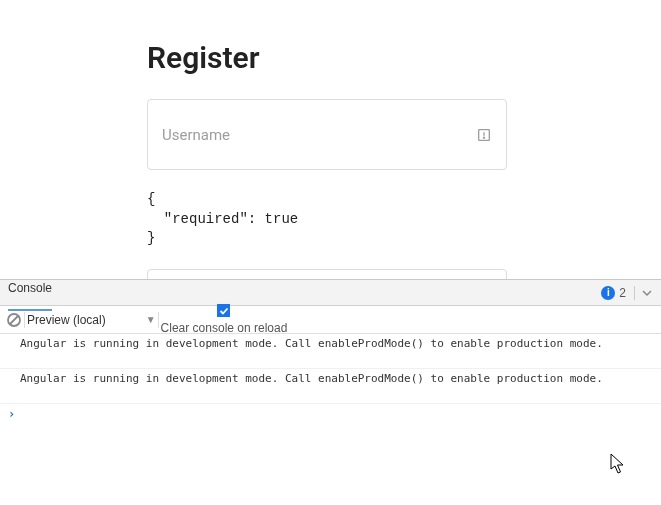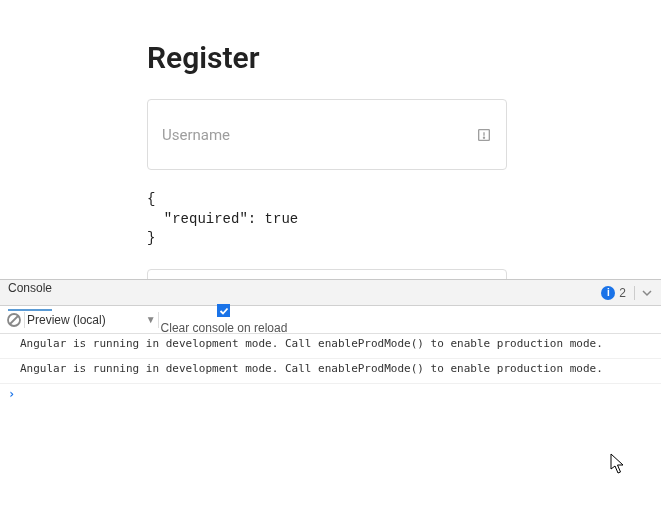--- a/index.html
+++ b/index.html
@@ -147,21 +147,21 @@
     display: flex; align-items: center; justify-content: center;
   }
   .checkbox svg { display: block; }
   .checkbox-label { color: #555; font-size: 12px; }
 
   .console-body {
     font-family: Menlo, Consolas, monospace;
     font-size: 11px;
   }
   .log-line {
-    padding: 3px 0 8px 20px;
+    padding: 3px 0 18px 20px;
     border-bottom: 1px solid #f0f0f0;
     color: #333;
     white-space: nowrap;
   }
   .prompt-line {
     padding: 3px 8px;
     color: #1a73e8;
     font-size: 12px;
   }
   .prompt-caret { font-weight: bold; }

